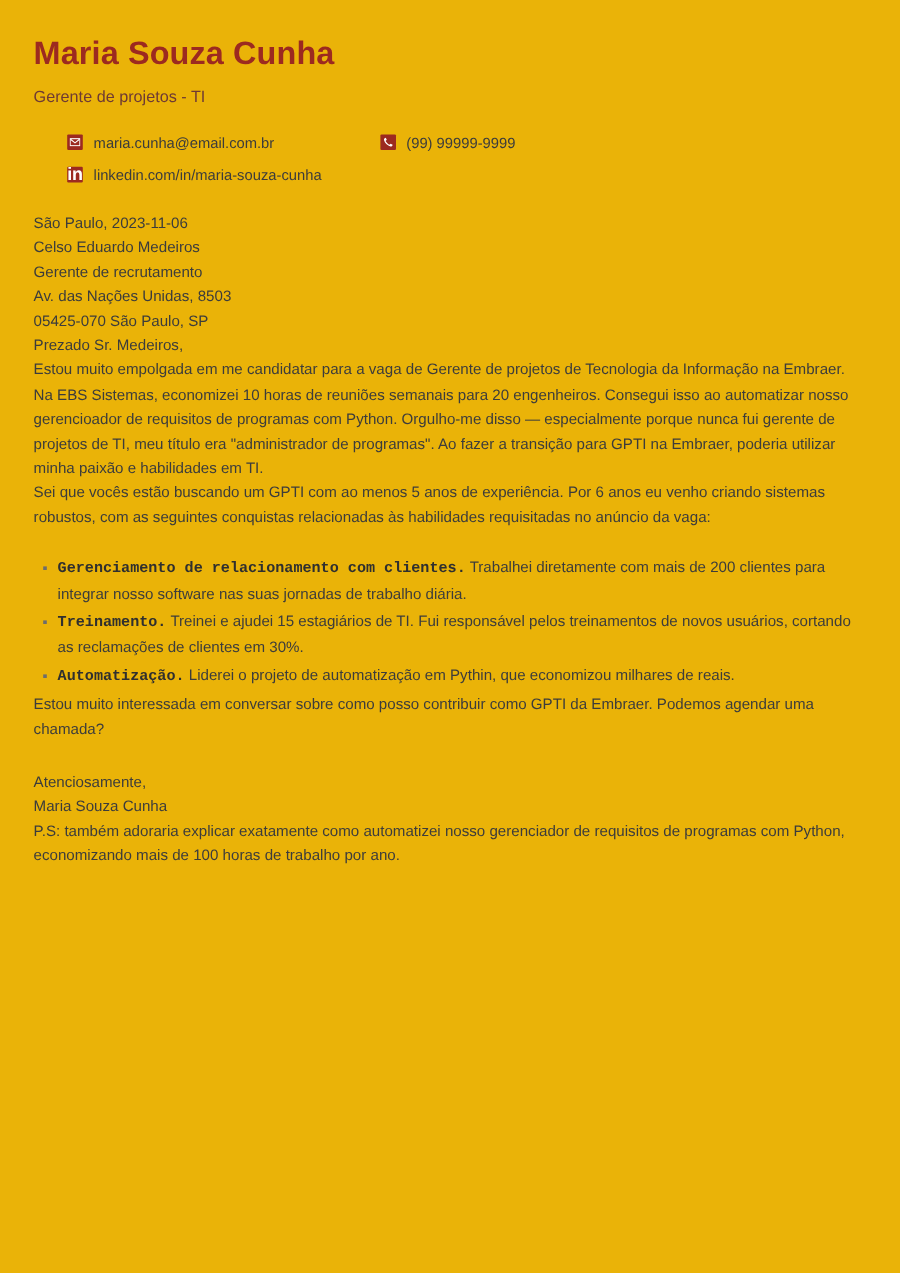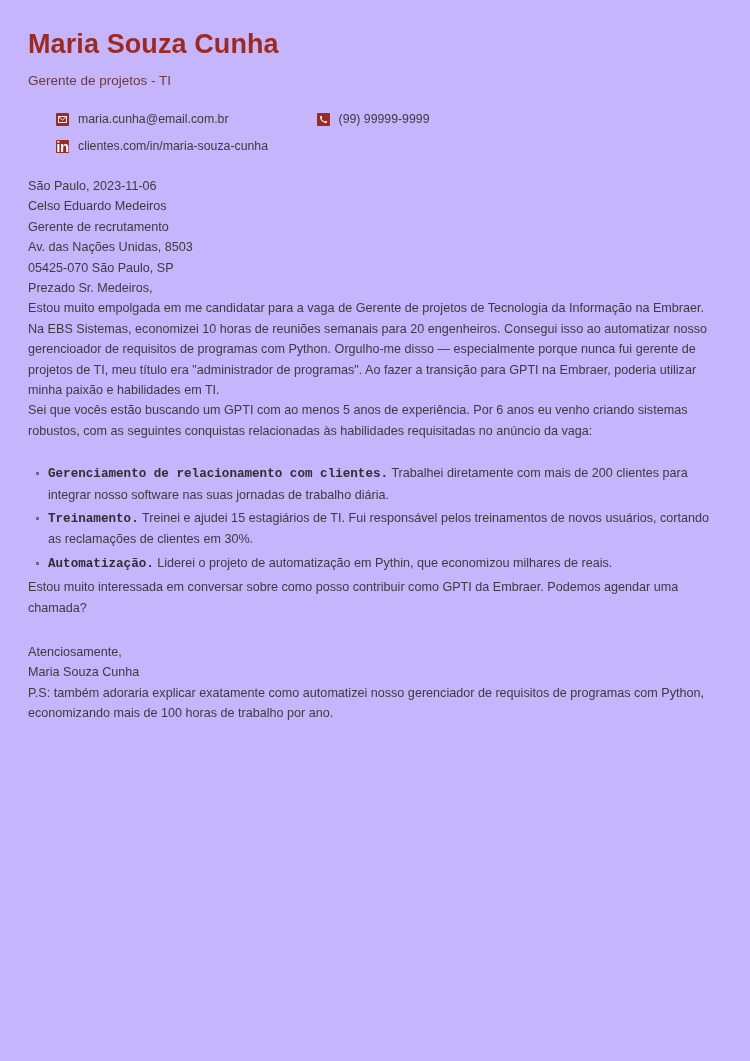--- a/index.html
+++ b/index.html
@@ -11,21 +11,21 @@
     width: 750px;
     height: 1061px;
     font-family: "Liberation Sans", sans-serif;
     color: #3c3c3c;
     overflow: hidden;
     position: relative;
   }
   .page {
     width: 750px;
     height: 1061px;
-    background: #c4b5fd;
+    background: #eab308;
     box-sizing: border-box;
     padding: 30px 28px 0 28px;
   }
 
   
   .name {
     font-size: 27px;
     font-weight: bold;
     color: #9c2a20;
     letter-spacing: 0.1px;
@@ -43,21 +43,21 @@
   .contact-rows {
     margin-top: 23px;
   }
   .contact-row {
     display: flex;
     align-items: center;
     margin-bottom: 13px;
   }
   .contact-item {
     display: flex;
-    align-items: flex-end;
+    align-items: center;
     font-size: 12.3px;
     color: #3c3c3c;
     padding-left: 28px;
   }
   .contact-item + .contact-item {
     margin-left: 60px;
   }
   .ic {
     width: 13px;
     height: 13px;
@@ -162,21 +162,21 @@
         <span>(99) 99999-9999</span>
       </div>
 
     </div>
 
     <div class="contact-row">
       <div class="contact-item">
         <span class="ic">
           <span class="ic-li">in</span>
         </span>
-        <span>clientes.com/in/maria-souza-cunha</span>
+        <span>linkedin.com/in/maria-souza-cunha</span>
       </div>
     </div>
 
   </div>
 
   <div class="body-block">
 
     <div class="addr">
       <div>São Paulo, 2023-11-06</div>
       <div>Celso Eduardo Medeiros</div>

